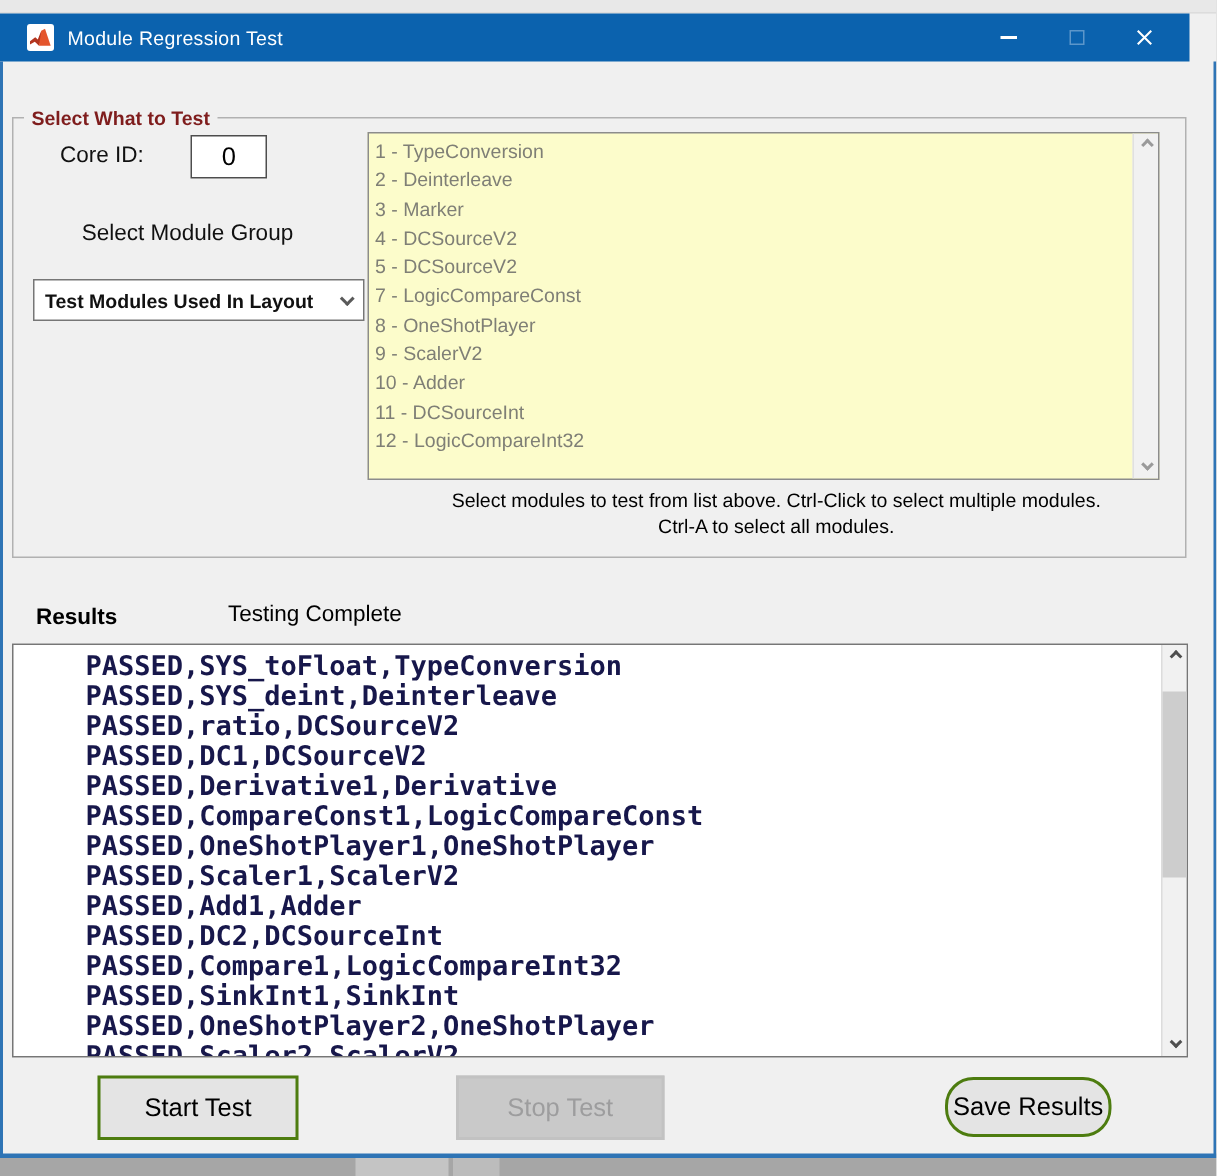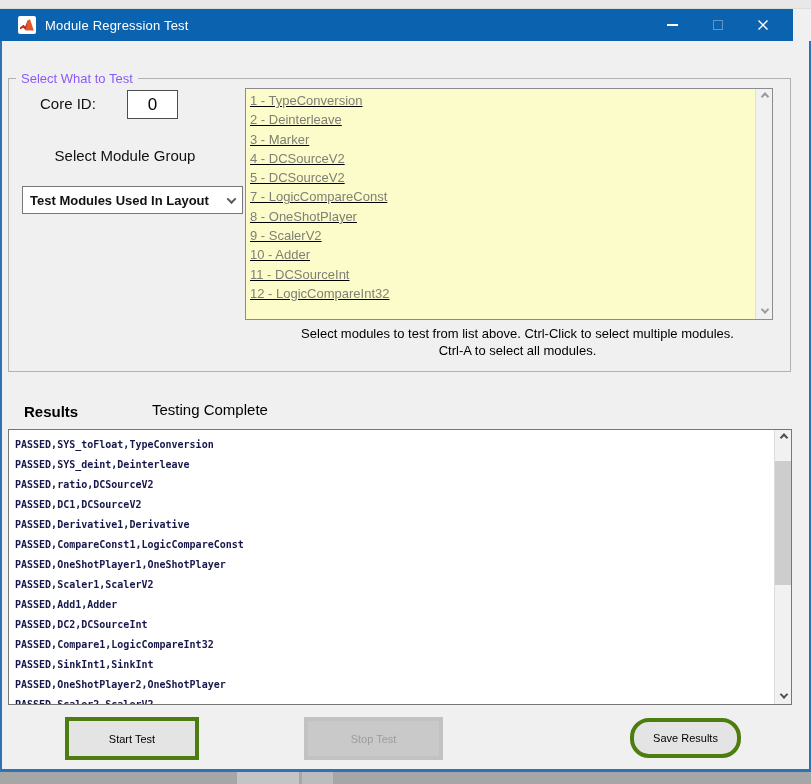--- a/index.html
+++ b/index.html
@@ -19,57 +19,57 @@
   .max-glyph{width:10px;height:10px;border:1px solid rgba(190,215,238,.45);}
   .win-border-left{left:0;top:41px;width:2px;height:731px;background:#2e74b5;}
   .win-border-right{left:809px;top:41px;width:2px;height:731px;background:#2e74b5;}
   .win-border-bottom{left:0;top:769px;width:811px;height:3px;background:#2e74b5;}
   .bottom-strip{left:0;top:772px;width:811px;height:12px;background:#a6a6a6;}
   .bottom-lite1{left:237px;top:772px;width:62px;height:12px;background:#c4c4c4;}
   .bottom-lite2{left:302px;top:772px;width:31px;height:12px;background:#bcbcbc;}
 
   
   .groupbox{left:8px;top:78px;width:783px;height:294px;border:1px solid #b1b1b1;}
-  .groupbox-legend{left:16px;top:71px;background:#f0f0f0;padding:0 5px;font-size:13px;font-weight:normal;color:#8b5cf6;}
+  .groupbox-legend{left:16px;top:71px;background:#f0f0f0;padding:0 5px;font-size:13px;font-weight:bold;color:#7f1d1d;}
 
   .core-id-label{left:40px;top:95px;width:78px;text-align:left;font-size:15px;color:#111;}
   .core-id-input{left:127px;top:90px;width:51px;height:29px;border:1px solid #4d4d4d;background:#fff;font-size:17px;text-align:center;color:#000;padding:0;outline:none;}
 
   .group-label{left:30px;top:147px;width:190px;text-align:center;font-size:15px;color:#111;}
 
   .dropdown{left:22px;top:186px;width:221px;height:28px;background:#fff;border:1px solid #767676;display:flex;align-items:center;cursor:default;}
   .dropdown-text{font-size:13px;font-weight:700;color:#111;padding-left:7px;flex:1;white-space:nowrap;}
   .dropdown-chev-box{width:22px;height:100%;display:flex;align-items:center;justify-content:center;}
   .chev-down{width:7px;height:7px;border-left:2px solid #5a5a5a;border-bottom:2px solid #5a5a5a;transform:rotate(-45deg) translate(1px,-1px);}
 
   
   .module-list{left:245px;top:88px;width:528px;height:232px;background:#fcfccb;border:1px solid #8c8c8c;overflow:hidden;}
-  .module-items{position:absolute;left:0;top:2px;right:17px;text-decoration:underline;}
+  .module-items{position:absolute;left:0;top:2px;right:17px;}
   .module-item{font-size:13px;color:#7f7f76;line-height:19.3px;padding-left:4px;white-space:nowrap;}
   .mscroll{position:absolute;right:0;top:0;width:17px;height:100%;background:#f1f1f1;border-left:1px solid #e0e0e0;}
   .mscroll .sb-arrow{position:absolute;left:0;width:17px;height:17px;display:flex;align-items:center;justify-content:center;}
   .chev-up-sm{width:6px;height:6px;border-left:2px solid #9a9a9a;border-bottom:2px solid #9a9a9a;transform:rotate(135deg) translate(-1px,1px);}
   .chev-dn-sm{width:6px;height:6px;border-left:2px solid #9a9a9a;border-bottom:2px solid #9a9a9a;transform:rotate(-45deg) translate(1px,-1px);}
   .chev-up-dk{width:6px;height:6px;border-left:2px solid #4f4f4f;border-bottom:2px solid #4f4f4f;transform:rotate(135deg) translate(-1px,1px);}
   .chev-dn-dk{width:6px;height:6px;border-left:2px solid #4f4f4f;border-bottom:2px solid #4f4f4f;transform:rotate(-45deg) translate(1px,-1px);}
 
   .hint{left:250px;top:326px;width:535px;text-align:center;font-size:13px;line-height:16.5px;color:#000;}
 
   
   .results-label{left:24px;top:403px;font-size:15px;font-weight:bold;color:#000;}
   .results-status{left:152px;top:401px;font-size:15px;color:#000;}
   .results-box{left:8px;top:429px;width:784px;height:276px;background:#fff;border:1px solid #767676;overflow:hidden;}
   .results-lines{position:absolute;left:6px;top:5px;right:18px;bottom:0;overflow:hidden;}
-  .result-line{font-family:"DejaVu Sans Mono",monospace;font-size:10px;font-weight:bold;color:#17174b;line-height:20px;white-space:nowrap;}
+  .result-line{font-family:"DejaVu Sans Mono",monospace;font-size:18px;font-weight:bold;color:#17174b;line-height:20px;white-space:nowrap;margin-left:42px;}
   .rscroll{position:absolute;right:0;top:0;width:17px;height:100%;background:#f1f1f1;border-left:1px solid #dcdcdc;}
   .rscroll .sb-arrow{position:absolute;left:0;width:17px;height:17px;display:flex;align-items:center;justify-content:center;}
   .rscroll-thumb{position:absolute;left:0;top:31px;width:17px;height:124px;background:#cdcdcd;}
 
   
-  .push-btn{display:flex;align-items:center;justify-content:center;font-size:11px;color:#000;background:#e4e4e4;border:4px solid #4d7c0f;cursor:default;}
+  .push-btn{display:flex;align-items:center;justify-content:center;font-size:17px;color:#000;background:#e4e4e4;border:2px solid #4d7c0f;cursor:default;}
   .btn-start{left:65px;top:717px;width:134px;height:43px;}
   .btn-stop{left:261px;top:717px;width:139px;height:43px;background:#c9c9c9;border-color:#c2c2c2;color:#9d9d9e;margin-left:43px;}
   .btn-save{left:630px;top:718px;width:111px;height:40px;border-radius:19px;}
 </style>
 </head>
 <body>
 
 <div id="screen">
 
   <div class="abs top-strip"></div>

